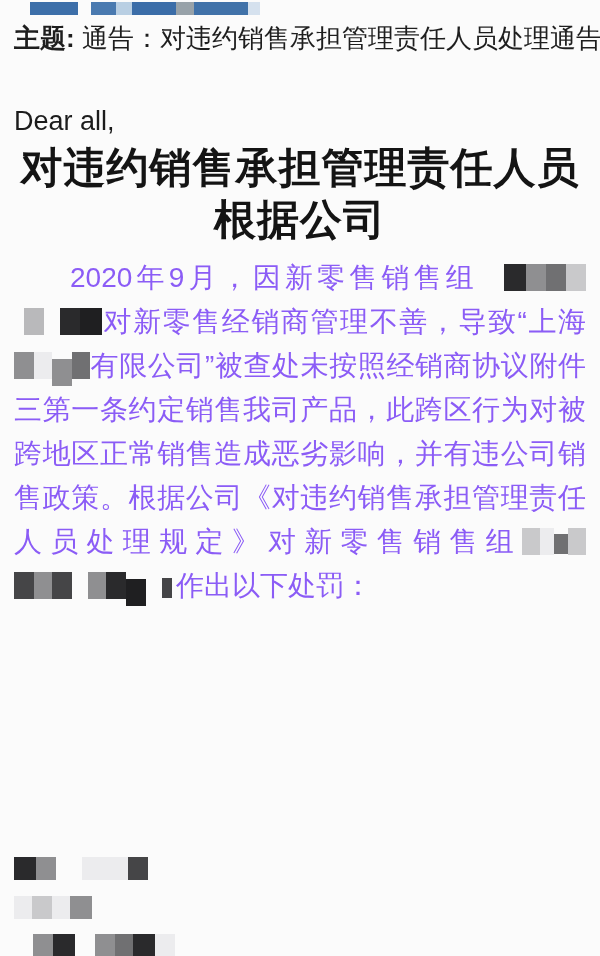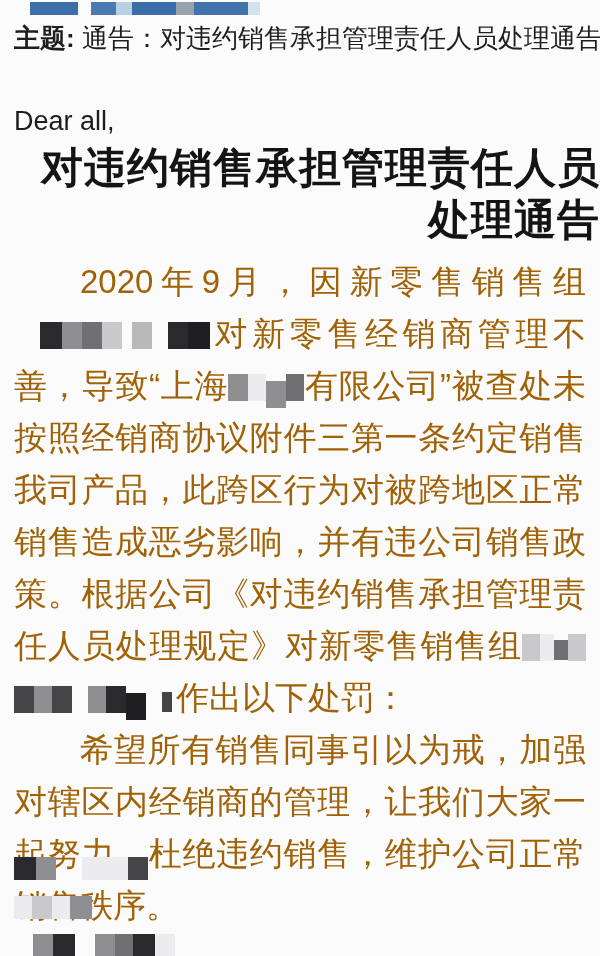--- a/index.html
+++ b/index.html
@@ -23,26 +23,26 @@
   .st-gr{width:18px;background:#98a2a9;}
   .st-b4{width:54px;background:#4172a9;}
   .st-lb2{width:12px;background:#d5e1ee;}
 
   .subject { position:absolute; top:22px; left:14px; right:10px;
     font-size:26px; line-height:32px; color:#1e1e1e; white-space:nowrap;}
   .subject b { font-weight:bold; }
 
   .greeting { position:absolute; top:106px; left:14px; font-size:27px; color:#1c1c1c; }
 
-  .title { position:absolute; top:142px; left:0; width:600px; text-align:right;
+  .title { position:absolute; top:142px; left:0; width:600px; text-align:center;
     font-weight:800; font-size:42px; line-height:52px; color:#141414;
     letter-spacing:1px; }
 
   .bodytext { position:absolute; top:256px; left:14px; width:572px;
-    font-size:33px; line-height:52px; text-align:justify; color:#a16207; }
+    font-size:28px; line-height:44px; text-align:justify; color:#8b5cf6; }
   .indent { text-indent:2em; }
   .uline { text-decoration:underline; text-underline-offset:4px; }
 
   
   .mosaic { display:inline-flex; vertical-align:-4px; }
   .mosaic i { display:block; height:27px; }
   .sqK{background:#2a2a2c;} .sqD{background:#454547;} .sqG{background:#8f8f91;}
   .sqGd{background:#707072;} .sqL{background:#c9c9cb;} .sqF{background:#ececee;}
   .sqB{background:#1f1f21;} .sqLg{background:#b9b9bb;}
   .w20{width:20px;} .w22{width:22px;} .w18{width:18px;} .w14{width:14px;} .w10{width:10px;}
@@ -72,21 +72,21 @@
     <span class="st-b4"></span>
     <span class="st-lb2"></span>
   </div>
 
   <div class="subject"><b>主题:</b><span> 通告：对违约销售承担管理责任人员处理通告</span></div>
 
   <div class="greeting">Dear all,</div>
 
   <div class="title">
     <div>对违约销售承担管理责任人员</div>
-    <div>处理通告</div>
+    <div>根据公司</div>
   </div>
 
   <div class="bodytext">
 
     <div class="indent"><span>2020年9月，因新零售销售组</span><span class="mosaic" style="margin-left:26px;">
           <i class="sqK w22"></i>
           <i class="sqG w20"></i>
           <i class="sqGd w20"></i>
           <i class="sqL w20"></i>
         </span><span class="mosaic" style="margin-left:10px;">
@@ -111,21 +111,20 @@
           <i class="gapw"></i>
           <i class="sqG w18"></i>
           <i class="sqK w20"></i>
           <i class="sqB w20 lo"></i>
           <i class="gapw"></i>
           <i class="sqD w10 sm"></i>
         </span><span>作出以下处罚：</span></div>
 
 
 
-    <div class="indent">希望所有销售同事引以为戒，加强对辖区内经销商的管理，让我们大家一起努力，杜绝违约销售，维护公司正常销售秩序。</div>
 
   </div>
 
   <div class="sig sig1">
     <i class="sqK w22"></i>
       <i class="sqG w20"></i>
       <i style="width:26px;"></i>
       <i class="sqF w18"></i>
       <i class="sqF w18"></i>
       <i class="sqF w10"></i>

